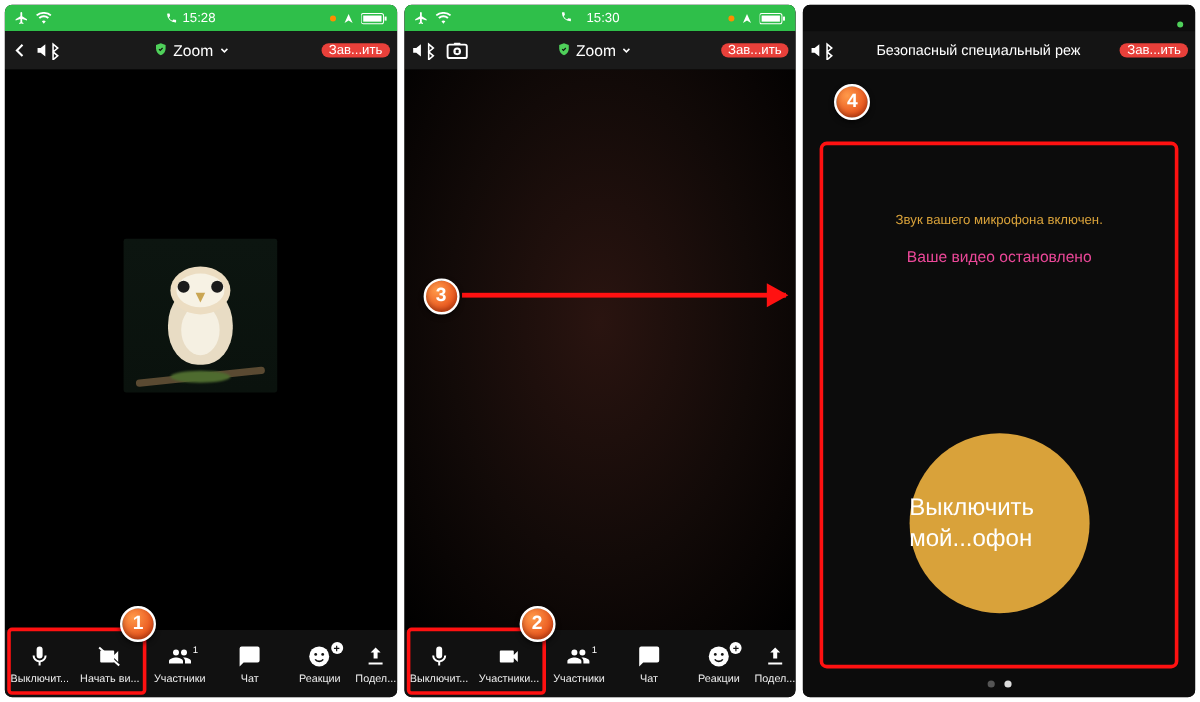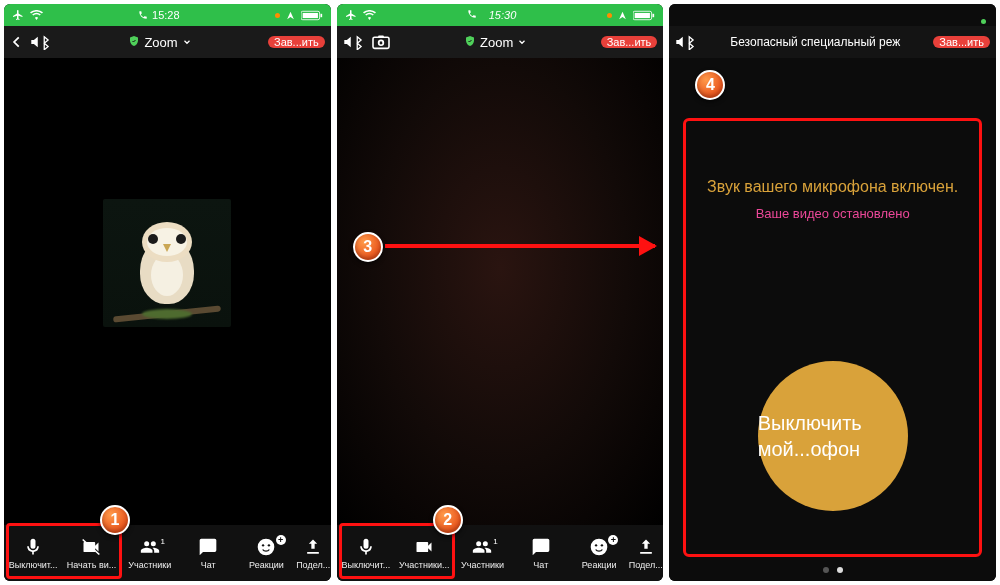--- a/index.html
+++ b/index.html
@@ -127,21 +127,21 @@
   .arrow::after{
     content:""; position:absolute; right:-2px; top:-8px;
     border-left:18px solid #f11; border-top:10px solid transparent; border-bottom:10px solid transparent;
   }
   
   .safe-area {
     position:absolute; left:14px; right:14px; top:60px; bottom:24px;
     border:3px solid #f11; border-radius:6px;
     pointer-events:none;
   }
-  .mic-text { position:absolute; left:0; right:0; top:120px; text-align:center; color:#d9a23a; font-size:16px;}
+  .mic-text { position:absolute; left:0; right:0; top:120px; text-align:center; color:#d9a23a; font-size:11px;}
   .vid-text { position:absolute; left:0; right:0; top:148px; text-align:center; color:#ec4899; font-size:13px;}
   .mute-circle {
     position:absolute; left:50%; bottom:70px; transform:translateX(-50%);
     width:150px;height:150px;border-radius:50%;
     background:#d9a23a; color:#fff;
     display:flex;flex-direction:column;align-items:flex-start;justify-content:center;
     font-size:20px; line-height:1.3;
   }
   .page-dots{
     position:absolute; bottom:8px; left:0; right:0;
@@ -294,21 +294,21 @@
         <svg width="12" height="12" viewBox="0 0 24 24" fill="#fff">
             <path d="M21 16v-2l-8-5V3.5a1.5 1.5 0 10-3 0V9l-8 5v2l8-2.5V19l-2 1.5V22l3.5-1 3.5 1v-1.5L13 19v-5.5l8 2.5z"></path>
           </svg>
       </span>
       <span class="st-icon">
         <svg width="13" height="10" viewBox="0 0 24 18" fill="#fff">
             <path d="M12 18l3-4a5 5 0 00-6 0l3 4zm-6-8a10 10 0 0112 0l2-2a13 13 0 00-16 0l2 2zm-4-4a16 16 0 0120 0l2-2a19 19 0 00-24 0l2 2z"></path>
           </svg>
       </span>
     </div>
-    <div style="display:flex;align-items:flex-start;gap:12px;font-style:italic;">
+    <div style="display:flex;align-items:flex-start;gap:12px;">
       <span class="st-icon">
         <svg width="10" height="10" viewBox="0 0 24 24" fill="#fff">
             <path d="M6.6 10.8a15 15 0 006.6 6.6l2.2-2.2a1 1 0 011-.24 11 11 0 003.6.6 1 1 0 011 1V20a1 1 0 01-1 1A17 17 0 013 4a1 1 0 011-1h3.4a1 1 0 011 1 11 11 0 00.6 3.6 1 1 0 01-.24 1L6.6 10.8z"></path>
           </svg>
       </span>
       <span>15:30</span>
     </div>
     <div class="st-right">
       <span class="sb-dot"></span>
       <span class="st-icon">

